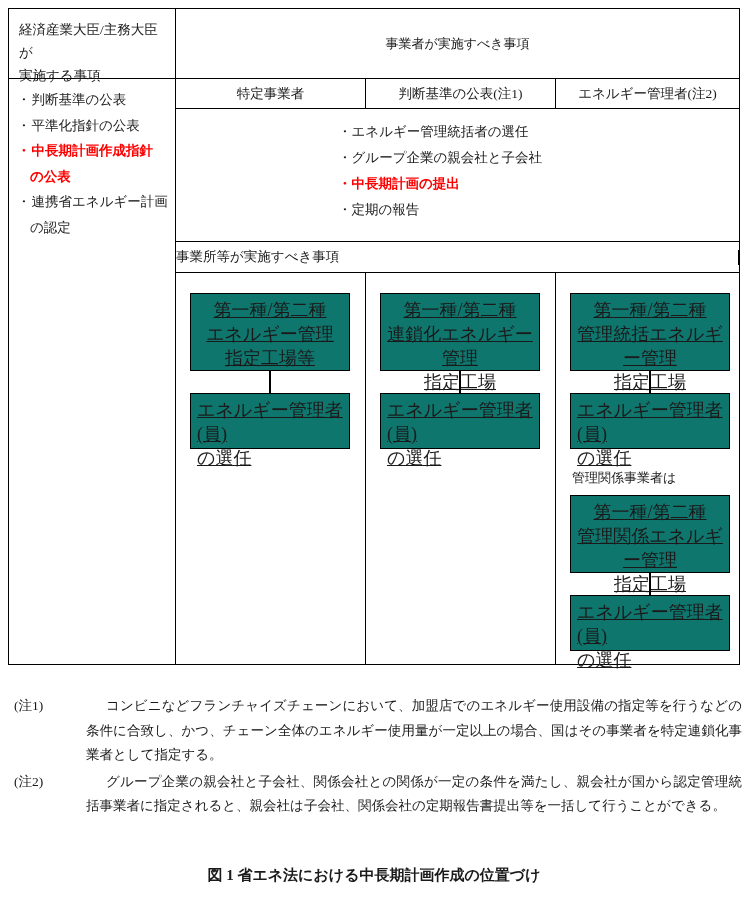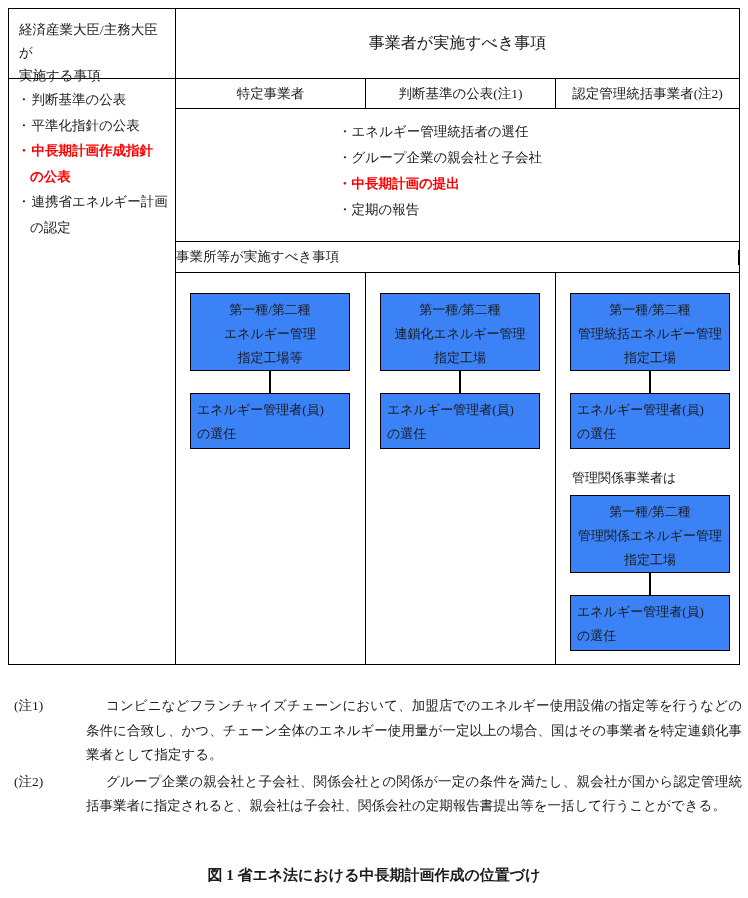--- a/index.html
+++ b/index.html
@@ -41,21 +41,21 @@
   .lb.cont{padding-left:13px;}
   .red{color:#ff0000;font-weight:bold;}
 
   
   .col-right{
     position:absolute;left:167px;top:0;right:0;height:100%;
   }
   .r-head{
     height:70px;border-bottom:1.6px solid #000;box-sizing:border-box;
     display:flex;align-items:center;justify-content:center;
-    font-size:16px;
+    font-size:13px;
   }
   .r-subhead{
     height:30px;border-bottom:1.6px solid #000;box-sizing:border-box;
     display:flex;
   }
   .r-subhead .sc{
     display:flex;align-items:center;justify-content:center;
     font-size:13.5px;box-sizing:border-box;
   }
   .sc.c1{width:190px;border-right:1.6px solid #000;text-align:center;}
@@ -86,22 +86,23 @@
   }
   .rc{box-sizing:border-box;position:relative;}
   .rc.c1{width:190px;border-right:1.6px solid #000;}
   .rc.c2{width:190px;border-right:1.6px solid #000;}
   .rc.c3{flex:1;}
 
   .bx{
     position:absolute;
     border:1.6px solid #000;
     box-sizing:border-box;
-    font-size:13px;line-height:24px;
-    background:#3b82f6;
+    font-size:18px;line-height:24px;
+    background:#0f766e;
+    text-decoration:underline;
   }
   .bx.ctr{text-align:center;padding-top:4px;}
   .bx.lft{text-align:left;padding:4px 0 0 6px;}
   .conn{position:absolute;width:1.6px;background:#000;}
   .lbl-plain{
     position:absolute;font-size:13px;white-space:nowrap;
   }
 
   
   .notes{
@@ -154,21 +155,21 @@
       </div>
     </div>
 
     <div class="col-right">
 
       <div class="r-head">事業者が実施すべき事項</div>
 
       <div class="r-subhead">
         <div class="sc c1">特定事業者</div>
         <div class="sc c2">判断基準の公表(注1)</div>
-        <div class="sc c3">認定管理統括事業者(注2)</div>
+        <div class="sc c3">エネルギー管理者(注2)</div>
       </div>
 
       <div class="r-bullets">
         <div>
           <span>・</span><span>エネルギー管理統括者の選任</span>
         </div>
         <div>
           <span>・</span><span>グループ企業の親会社と子会社</span>
         </div>
         <div class="red">

